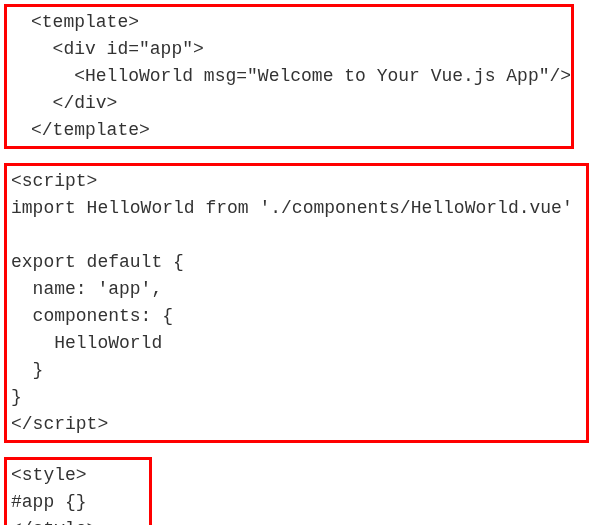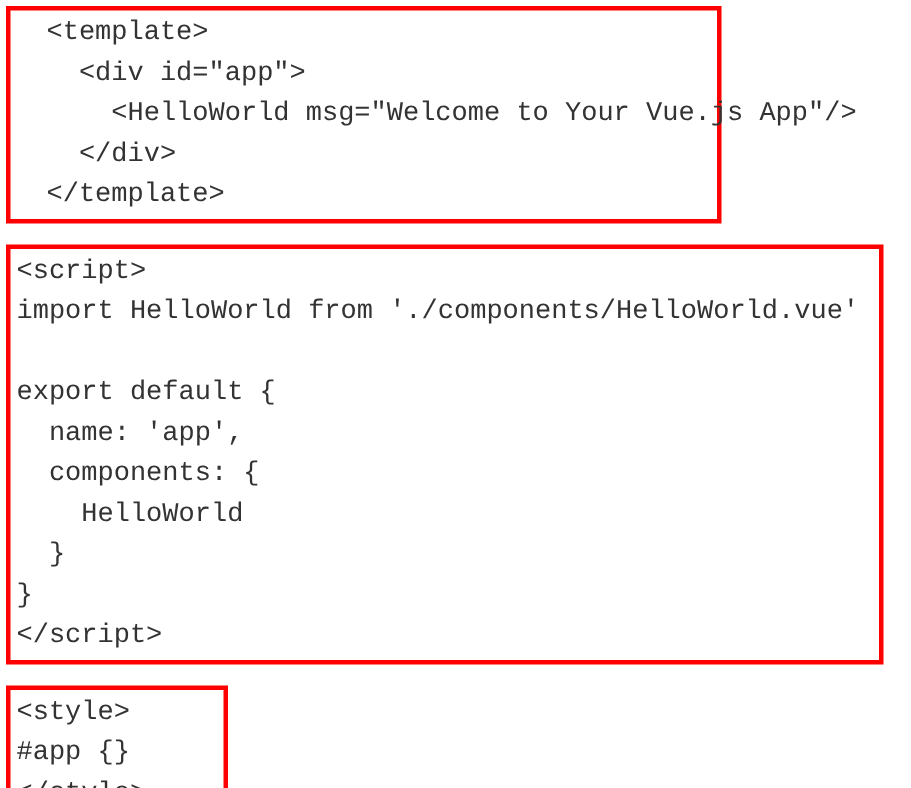--- a/index.html
+++ b/index.html
@@ -13,21 +13,21 @@
     width: 607px;
     box-sizing: border-box;
   }
   .code-box {
     border: 3px solid #ff0000;
     padding: 2px 4px;
     margin-bottom: 14px;
     white-space: pre;
     box-sizing: border-box;
   }
-  .box-template { width: 477px; padding-left: 24px; }
+  .box-template { width: 570px; padding-left: 24px; }
   .box-script { width: 585px; }
   .box-style { width: 148px; margin-bottom: 0; }
 </style>
 </head>
 <body>
 
 <div class="code-box box-template">&lt;template&gt;
   &lt;div id="app"&gt;
     &lt;HelloWorld msg="Welcome to Your Vue.js App"/&gt;
   &lt;/div&gt;

